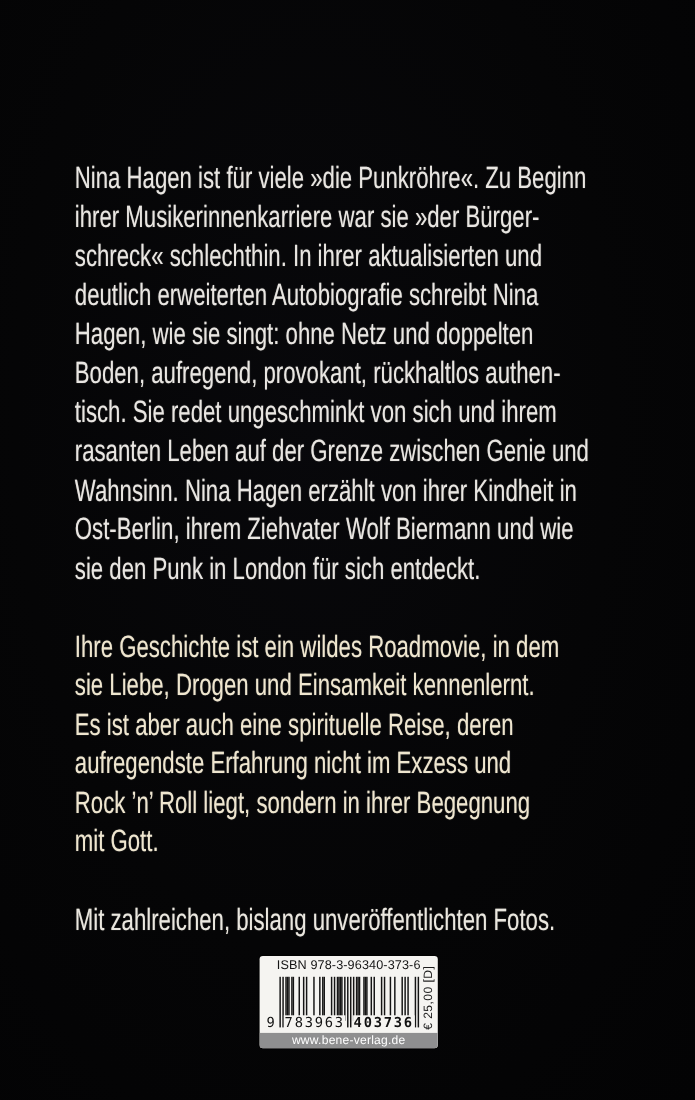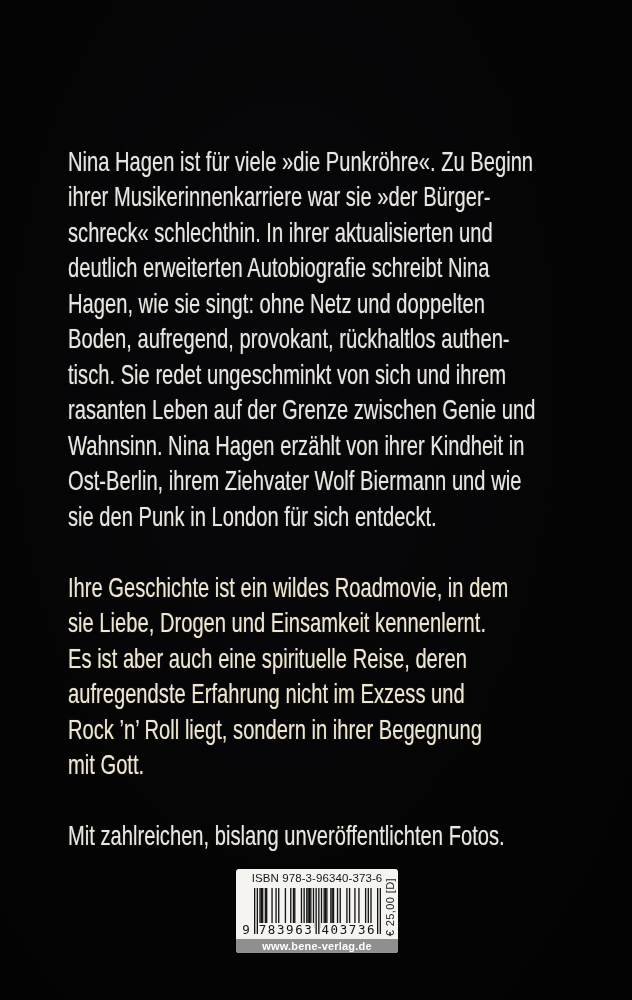--- a/index.html
+++ b/index.html
@@ -38,30 +38,30 @@
   .barcode { position: absolute; left: 18px; top: 19px; width: 127px; height: 46px; }
   .barcode svg { position: absolute; left: 0; top: 0; overflow: visible; }
   .bc-digits, .bc-first {
     position: absolute; top: 35px; height: 13px; line-height: 13px;
     font-family: "DejaVu Sans Mono", "Liberation Mono", monospace;
     font-size: 12.5px; color: #111; background: #f5f4f1;
     text-align: center; letter-spacing: 1.6px; white-space: nowrap;
   }
   .bc-first { left: -14px; width: 12px; background: transparent; letter-spacing: 0; }
   .g1 { left: 3.2%;  width: 44.2%; text-align: center; }
-  .g2 { left: 52.6%; width: 44.2%; }
+  .g2 { left: 52.6%; width: 44.2%; font-weight: bold; }
   .price {
     position: absolute; right: 2px; bottom: 3px;
     writing-mode: vertical-rl; transform: rotate(180deg);
     font-size: 11px; letter-spacing: 0.4px; color: #1c1c1c; white-space: nowrap;
   }
   .label-footer {
     height: 14px; line-height: 14px; background: #8f8f90;
     text-align: center; color: #ffffff;
-    font-size: 11px; font-weight: 700; letter-spacing: 0.2px;
+    font-size: 11px; font-weight: 400; letter-spacing: 0.2px;
   }
 </style>
 </head>
 <body>
 
 <div class="cover">
 
   <div class="copy">
     <p class="p1">Nina Hagen ist für viele »die Punkröhre«. Zu Beginn
 ihrer Musikerinnenkarriere war sie »der Bürger-

